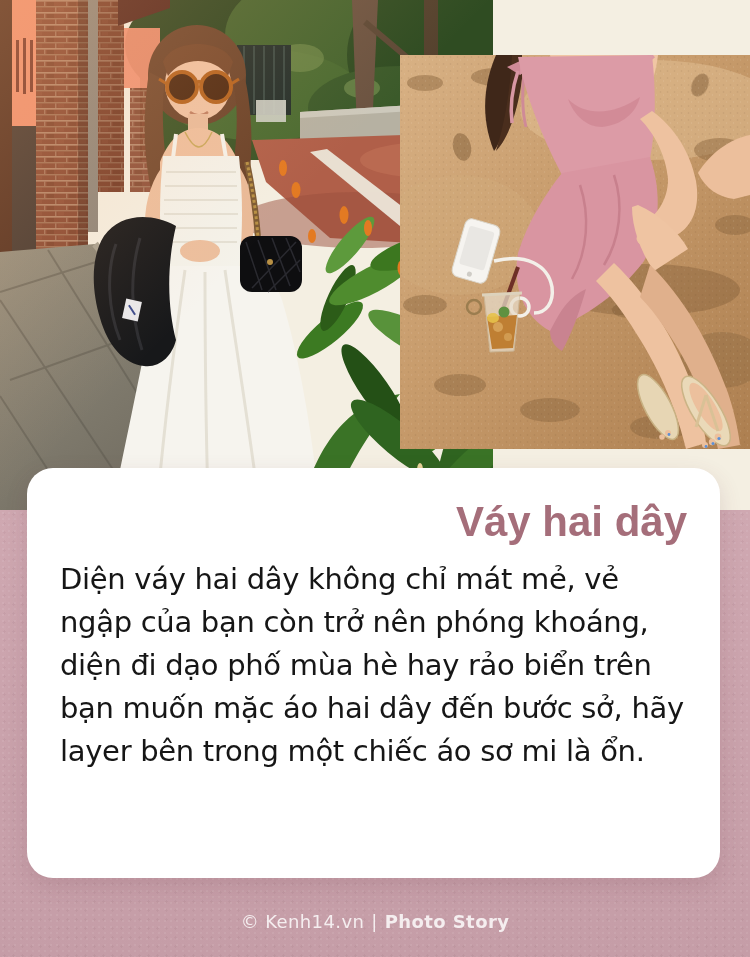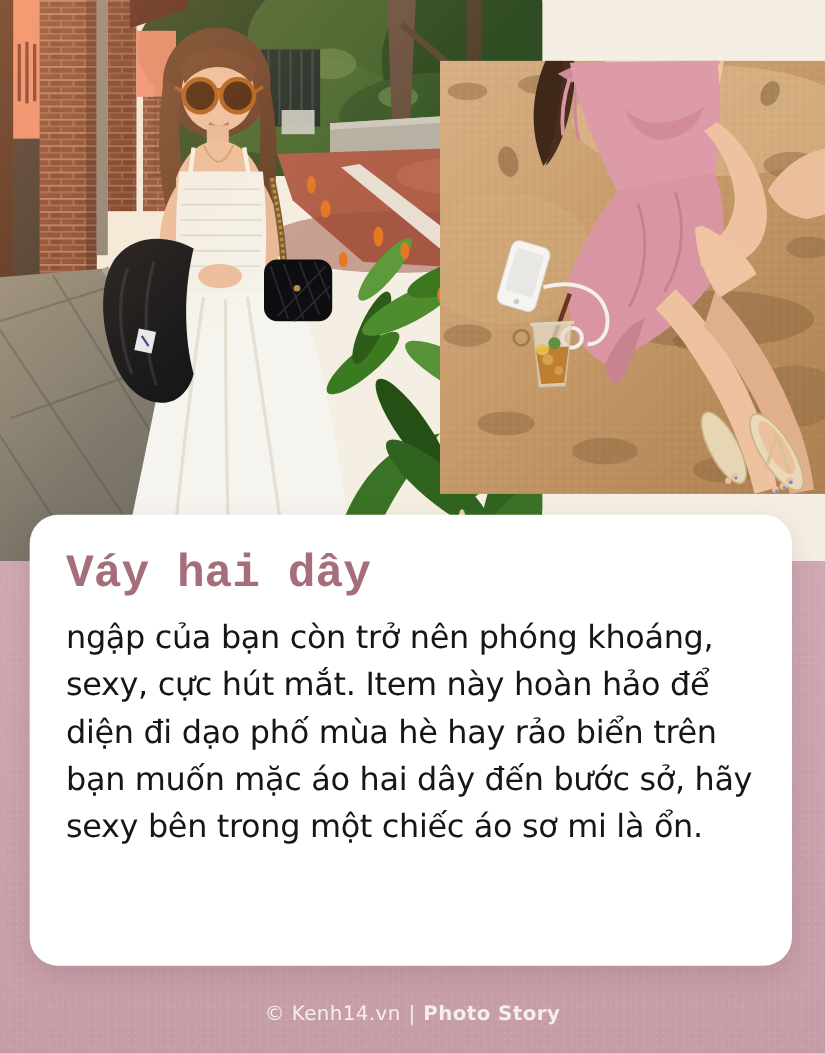--- a/index.html
+++ b/index.html
@@ -25,24 +25,25 @@
   .photo-right{left:400px;top:55px;width:350px;height:394px;}
   .photo svg{display:block;width:100%;height:100%;}
   .card{
     position:absolute;left:27px;top:468px;width:693px;height:410px;
     box-sizing:border-box;padding:29px 33px 0 33px;overflow:hidden;
     background:var(--card-bg,#ffffff);
     border-radius:26px;
     box-shadow:0 8px 22px rgba(110,60,72,.16);
   }
   .card-title{
-    font-family:Liberation Mono, monospace;
+    font-family:Liberation Sans, sans-serif;
     font-size:42px;line-height:50px;
     color:var(--title-color,#a56e7a);
-    margin:0 0 11px 0;
+    margin:0 0 11px 12px;
+    text-align:right;
   }
   .card-line{
     font-size:29px;line-height:43px;letter-spacing:-0.3px;
     color:var(--body-color,#161616);
     white-space:nowrap;
   }
   .footer{
     position:absolute;left:0;top:911px;width:750px;
     text-align:center;font-size:18px;letter-spacing:.4px;
     color:var(--footer-color,rgba(255,255,255,.8));
@@ -353,25 +354,25 @@
         <ellipse cx="93" cy="263" rx="6" ry="5" fill="#e7c24a" opacity=".9"></ellipse>
         <circle cx="104" cy="257" r="5.5" fill="#5f9140"></circle>
         <line x1="82" y1="240" x2="122" y2="238" stroke="#ddd2bc" stroke-width="3"></line>
       </g>
     </svg>
   </div>
 
   <div class="card">
     <h1 class="card-title">Váy hai dây</h1>
     <div>
+      <div class="card-line">Diện váy hai dây không chỉ mát mẻ, vẻ</div>
       <div class="card-line">ngập của bạn còn trở nên phóng khoáng,</div>
-      <div class="card-line">sexy, cực hút mắt. Item này hoàn hảo để</div>
       <div class="card-line">diện đi dạo phố mùa hè hay rảo biển trên</div>
       <div class="card-line">bạn muốn mặc áo hai dây đến bước sở, hãy</div>
-      <div class="card-line">sexy bên trong một chiếc áo sơ mi là ổn.</div>
+      <div class="card-line">layer bên trong một chiếc áo sơ mi là ổn.</div>
     </div>
   </div>
 
   <div class="footer">
     <span>© Kenh14.vn</span><span class="sep">|</span><span class="label">Photo Story</span>
   </div>
 
 </div>
 
 </body></html>

